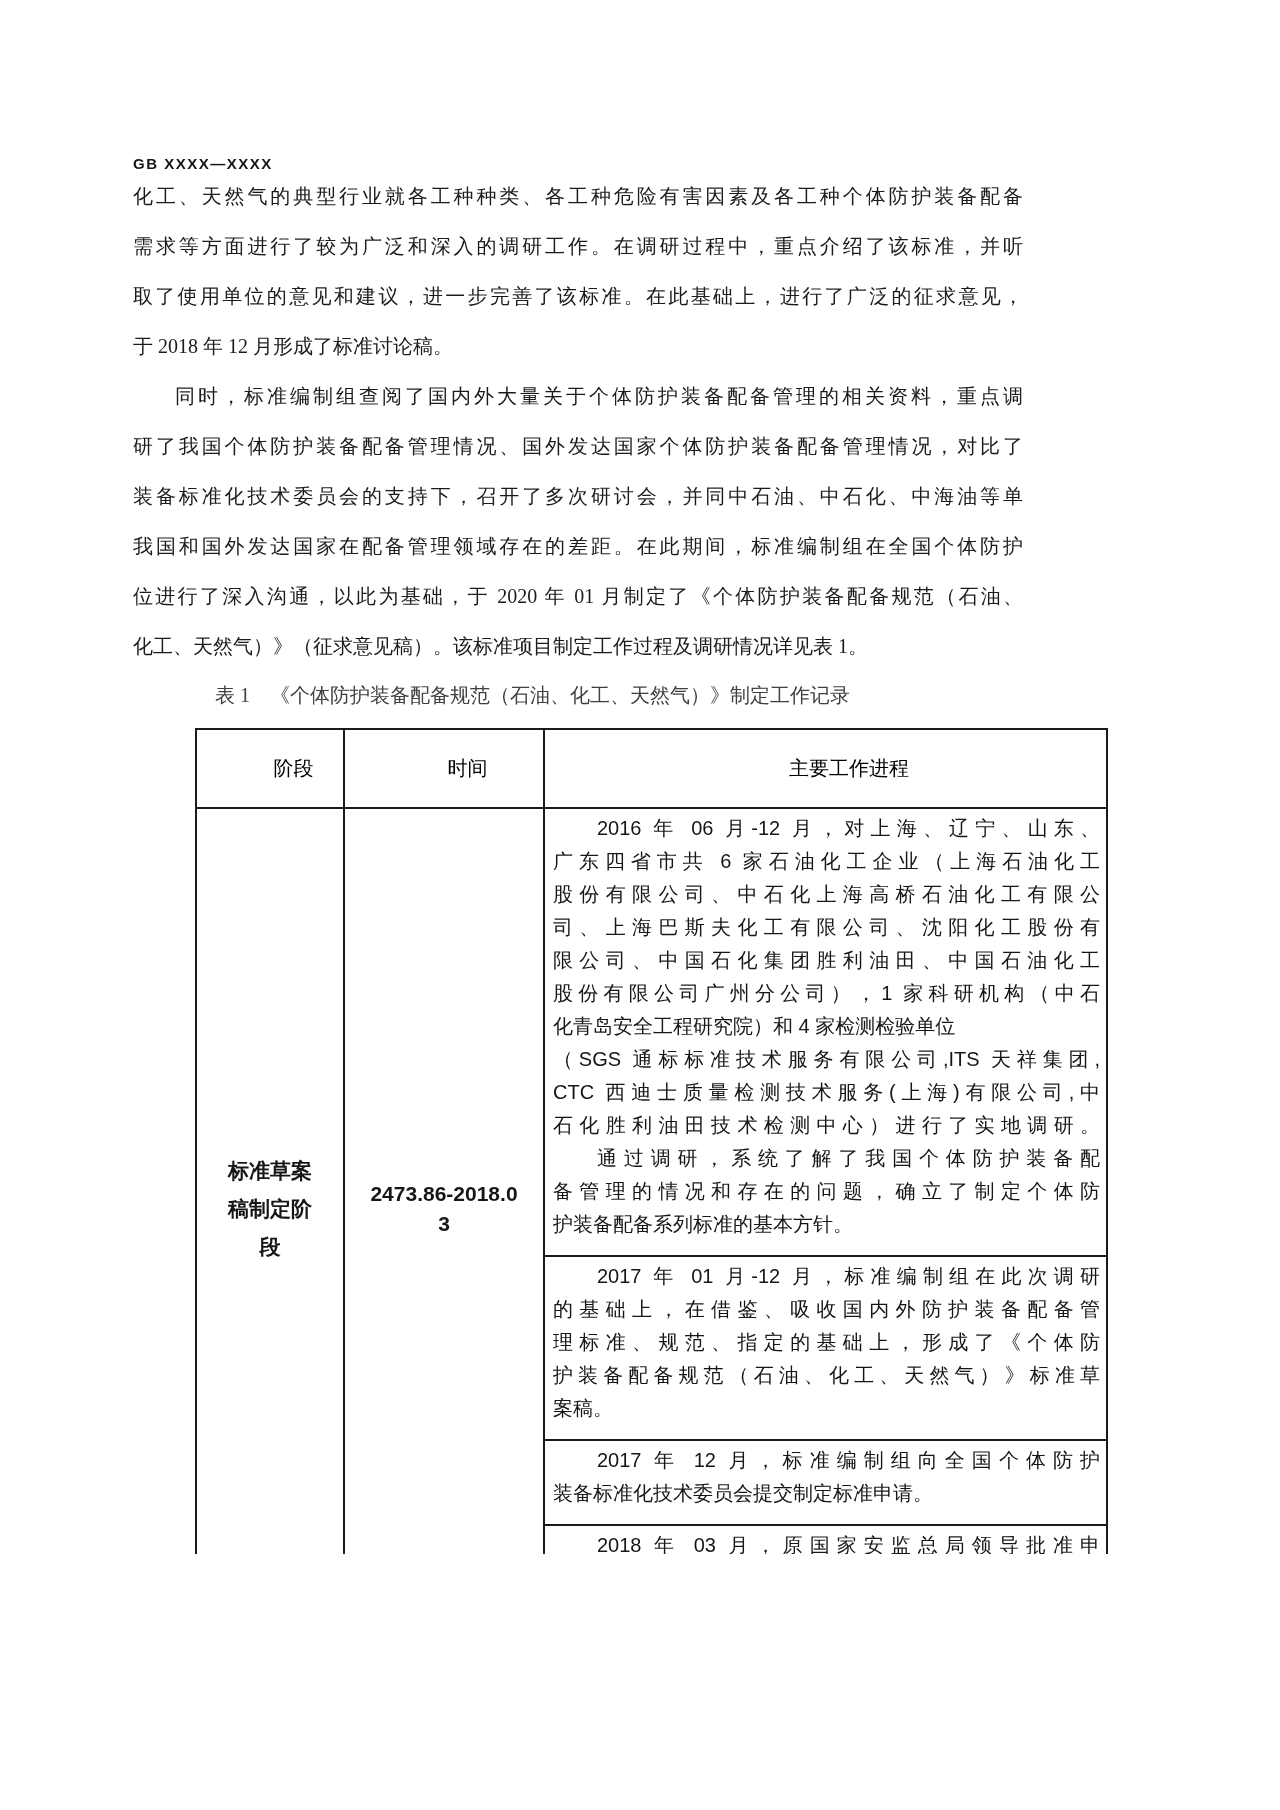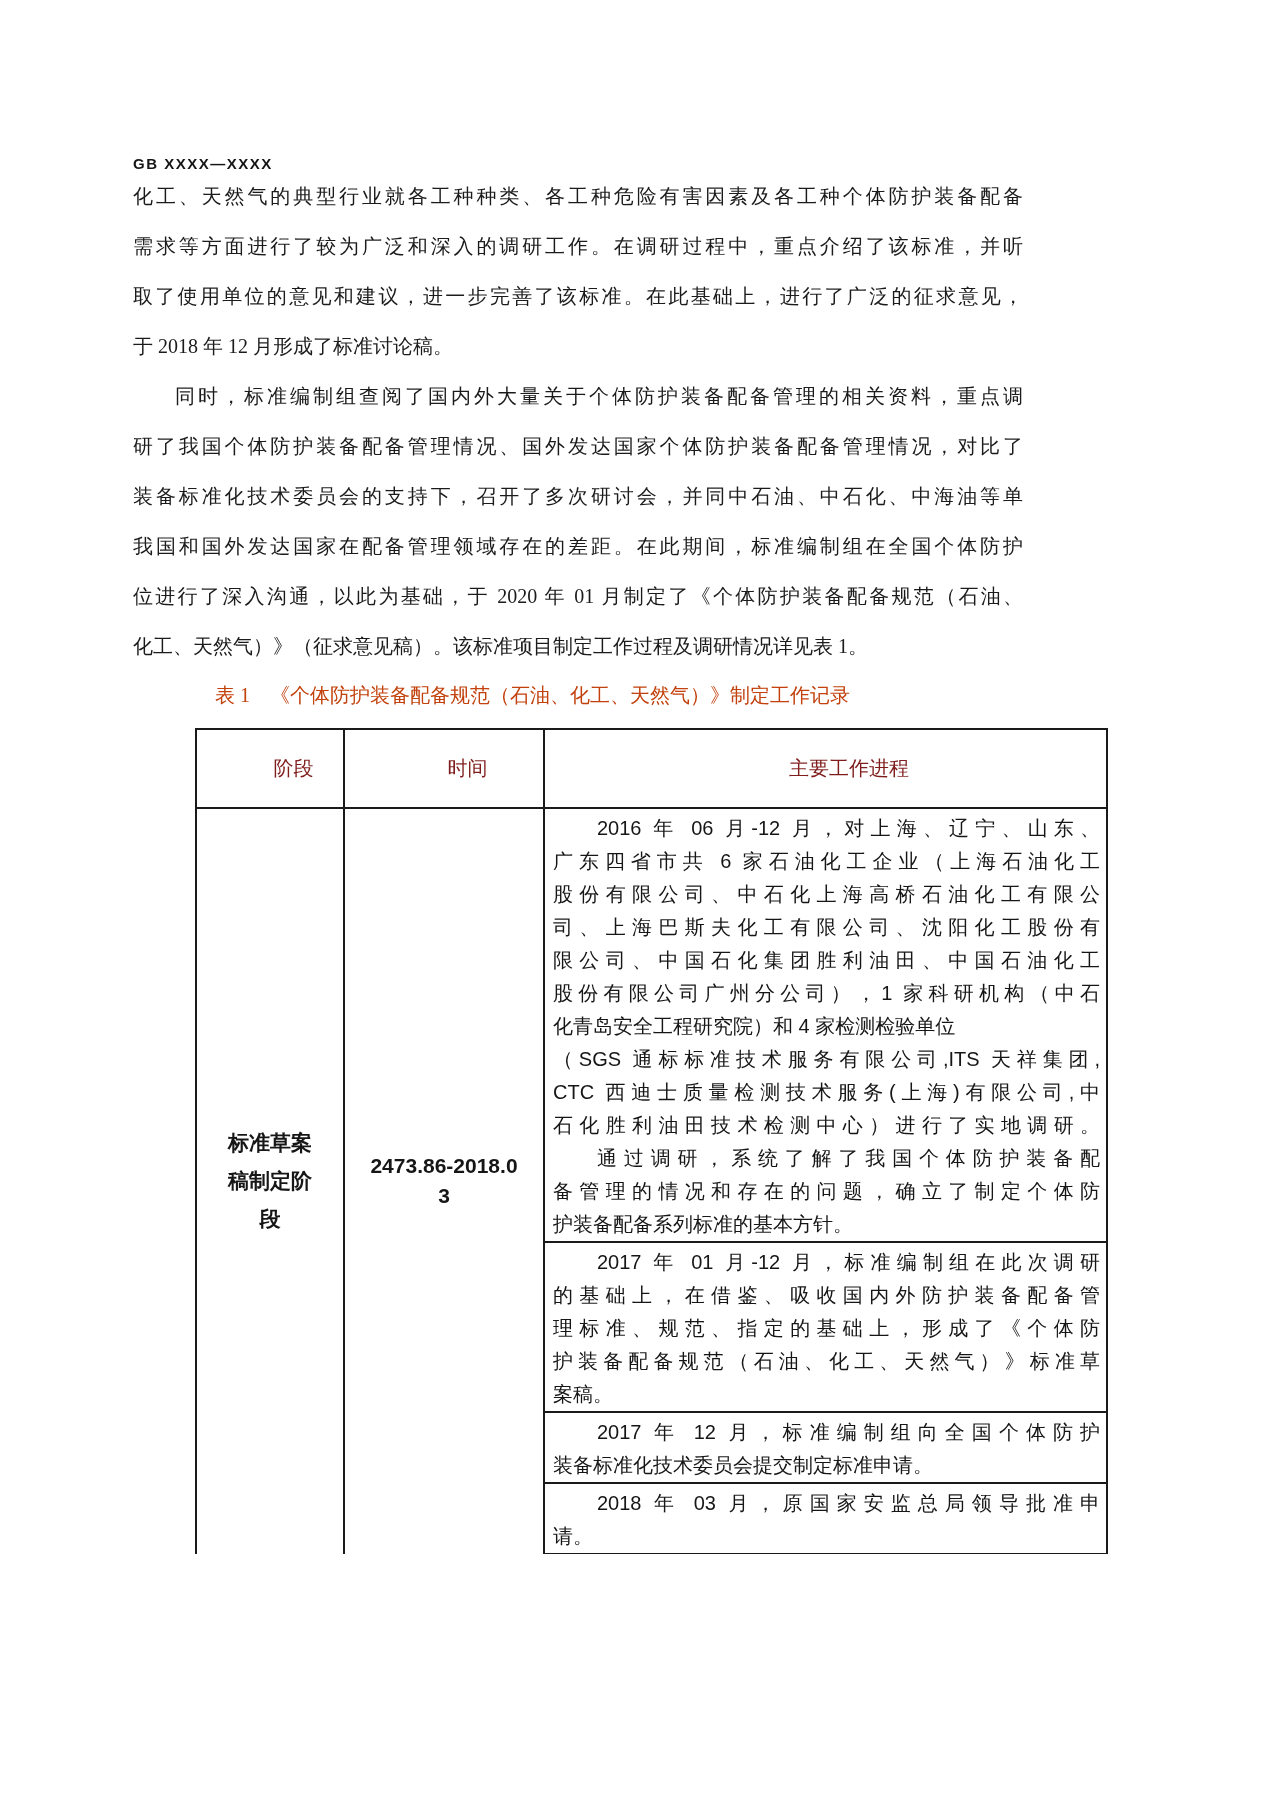--- a/index.html
+++ b/index.html
@@ -11,44 +11,44 @@
     position:absolute; left:133px; top:155px;
     font-family:"Liberation Sans", sans-serif; font-size:15px; font-weight:600;
     letter-spacing:1.5px; color:#151515;
   }
   .body-text { position:absolute; left:133px; top:171px; width:890px; }
   .bl { height:50px; line-height:50px; font-size:20px; }
   .just { text-align:justify; text-align-last:justify; }
   .ind { text-indent:42px; }
   .caption {
     position:absolute; left:215px; top:674px; height:42px; line-height:42px;
-    font-size:20px; color:#c2410c;
+    font-size:20px; color:#404040;
   }
   table.worktable {
     position:absolute; left:195px; top:728px; width:911px;
     border-collapse:collapse; table-layout:fixed;
   }
   table.worktable th, table.worktable td { border:2px solid #1a1a1a; }
   table.worktable tr.lastrow td { border-bottom-width:3px; }
   th.hcell {
     height:75px; font-size:20px; font-weight:normal; text-align:center;
-    color:#7f1d1d; background:#ffffff;padding-left:48px;
+    color:#000000; background:#ffffff;padding-left:48px;
   }
   td.stage-cell, td.time-cell { vertical-align:middle; background:#ffffff;font-weight:bold; }
   .stage-inner {
     width:92px; margin:0 auto; font-size:21px; line-height:38px;
     text-align:center; color:#161616;
   }
   .time-inner {
     width:152px; margin:0 auto; font-family:"Liberation Sans", sans-serif;
     font-size:21px; line-height:30px; text-align:center; word-break:break-all;
     color:#161616;
   }
   td.workcell {
-    vertical-align:top; padding:3px 6px 0 8px;
+    vertical-align:top; padding:3px 6px 14px 8px;
     font-family:"Liberation Sans", sans-serif; background:#ffffff;
   }
   .cl { height:33px; line-height:33px; font-size:20px; color:#161616; }
   .cl.ind { text-indent:44px; }
   .pageno {
     position:absolute; left:1108px; top:1660px; font-size:19px; color:#3d3d3d;
   }
   .wm-bar { position:absolute; left:0; top:1712px; width:1280px; height:98px; background:#9f9f9f; }
   .wm-inner { position:absolute; left:816px; top:0; height:98px; display:flex; align-items:flex-start; gap:12px; }
   .wm-text {

